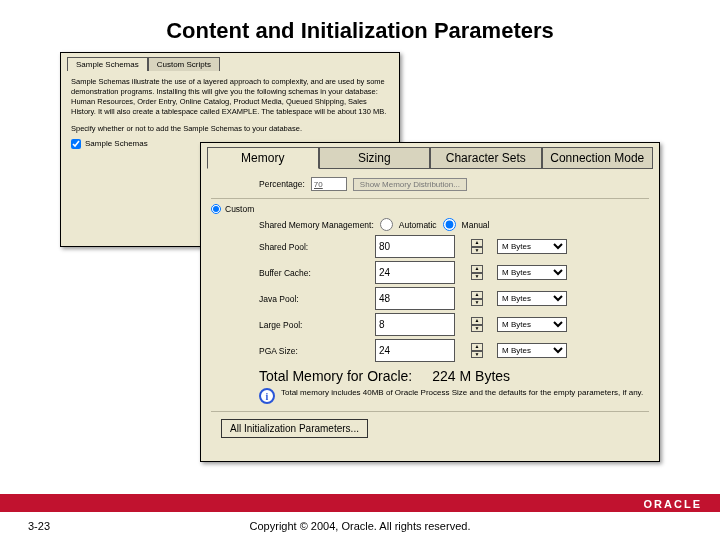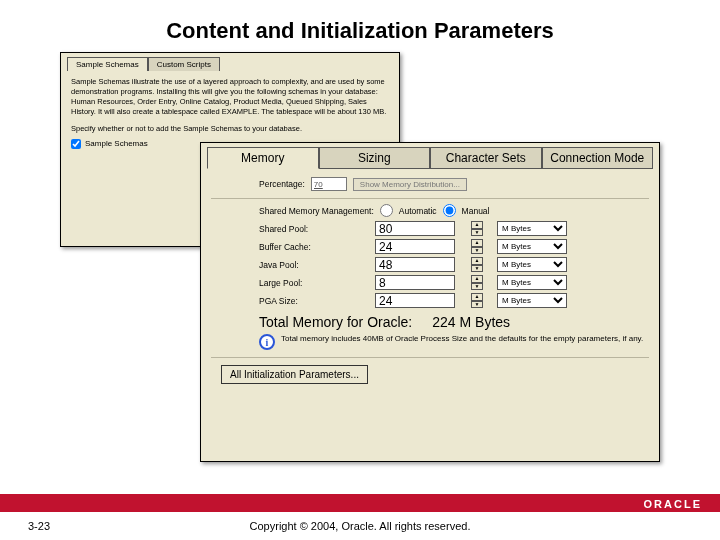--- a/index.html
+++ b/index.html
@@ -27,21 +27,21 @@
   .fbody { padding: 6px 10px 4px 10px; }
   .radio-row { display: flex; align-items: center; gap: 4px; padding: 2px 0; font-size: 8.5px; }
   .radio-row input[type=radio] { width: 10px; height: 10px; }
   .subrow { display: flex; align-items: center; gap: 6px; padding: 2px 0 4px 48px; font-size: 8.5px; }
   .subrow .numfield { width: 36px; height: 14px; font-size: 8px; border: 1px solid #777; background: #fff; padding: 0 2px; text-decoration: underline; }
   .subrow .btn { border: 1px solid #888; background: #e4e0ca; padding: 1px 6px; font-size: 8px; color: #777; }
   hr.sep { border: none; border-top: 1px solid #b8b49e; margin: 3px 0; }
   .memrow { display: flex; align-items: center; gap: 6px; padding: 2px 0 2px 48px; font-size: 8.5px; }
   .grid { display: grid; grid-template-columns: 110px 90px 20px 80px; gap: 3px 6px; align-items: center; padding: 2px 0 2px 48px; font-size: 8.5px; }
   .grid .lbl { text-align: left; }
-  .numinput { width: 80px; height: 15px; border: 1px solid #555; background: #fff; font-size: 12px; padding: 0 3px; }
+  .numinput { width: 80px; height: 23px; border: 1px solid #555; background: #fff; font-size: 10px; padding: 0 3px; }
   .spin { width: 12px; height: 15px; display: flex; flex-direction: column; }
   .spin span { flex:1; border:1px solid #555; font-size:5px; line-height:5px; text-align:center; background:#ece8d1; }
   .unitsel { border: 1px solid #555; background: #fff; font-size: 8px; height: 15px; width: 70px; }
   .totrow { display: flex; gap: 20px; padding: 4px 0 2px 48px; font-size: 14px; }
   .inforow { display: flex; align-items: flex-start; gap: 6px; padding: 2px 0 4px 48px; font-size: 8px; }
   .info-icon { width: 16px; height: 16px; border-radius: 50%; background: #fff; border: 2px solid #2a56d8; display: flex; align-items: center; justify-content: center; color: #2a56d8; font-weight: bold; font-size: 10px; font-family: Georgia, serif; }
   .allbtn { margin: 4px 0 0 10px; border: 1px solid #333; background: #ece8d1; padding: 3px 8px; font-size: 10px; display: inline-block; }
 
   
   .footer { position: absolute; bottom: 0; left: 0; right: 0; height: 40px; }
@@ -77,20 +77,24 @@
       <div class="ftab">Character Sets</div>
       <div class="ftab">Connection Mode</div>
     </div>
     <div class="fbody">
       <div class="subrow">
         <span>Percentage:</span>
         <input class="numfield" disabled="" value="70" style="">
         <span class="btn">Show Memory Distribution...</span>
       </div>
       <hr class="sep">
+      <div class="radio-row">
+        <input type="radio" name="mem" checked="" style="">
+        <span>Custom</span>
+      </div>
       <div class="memrow">
         <span>Shared Memory Management:</span>
         <input type="radio" name="smm" style="">
         <span>Automatic</span>
         <input type="radio" name="smm" checked="" style="">
         <span>Manual</span>
       </div>
 
       <div class="grid">
         <span class="lbl">Shared Pool:</span>

